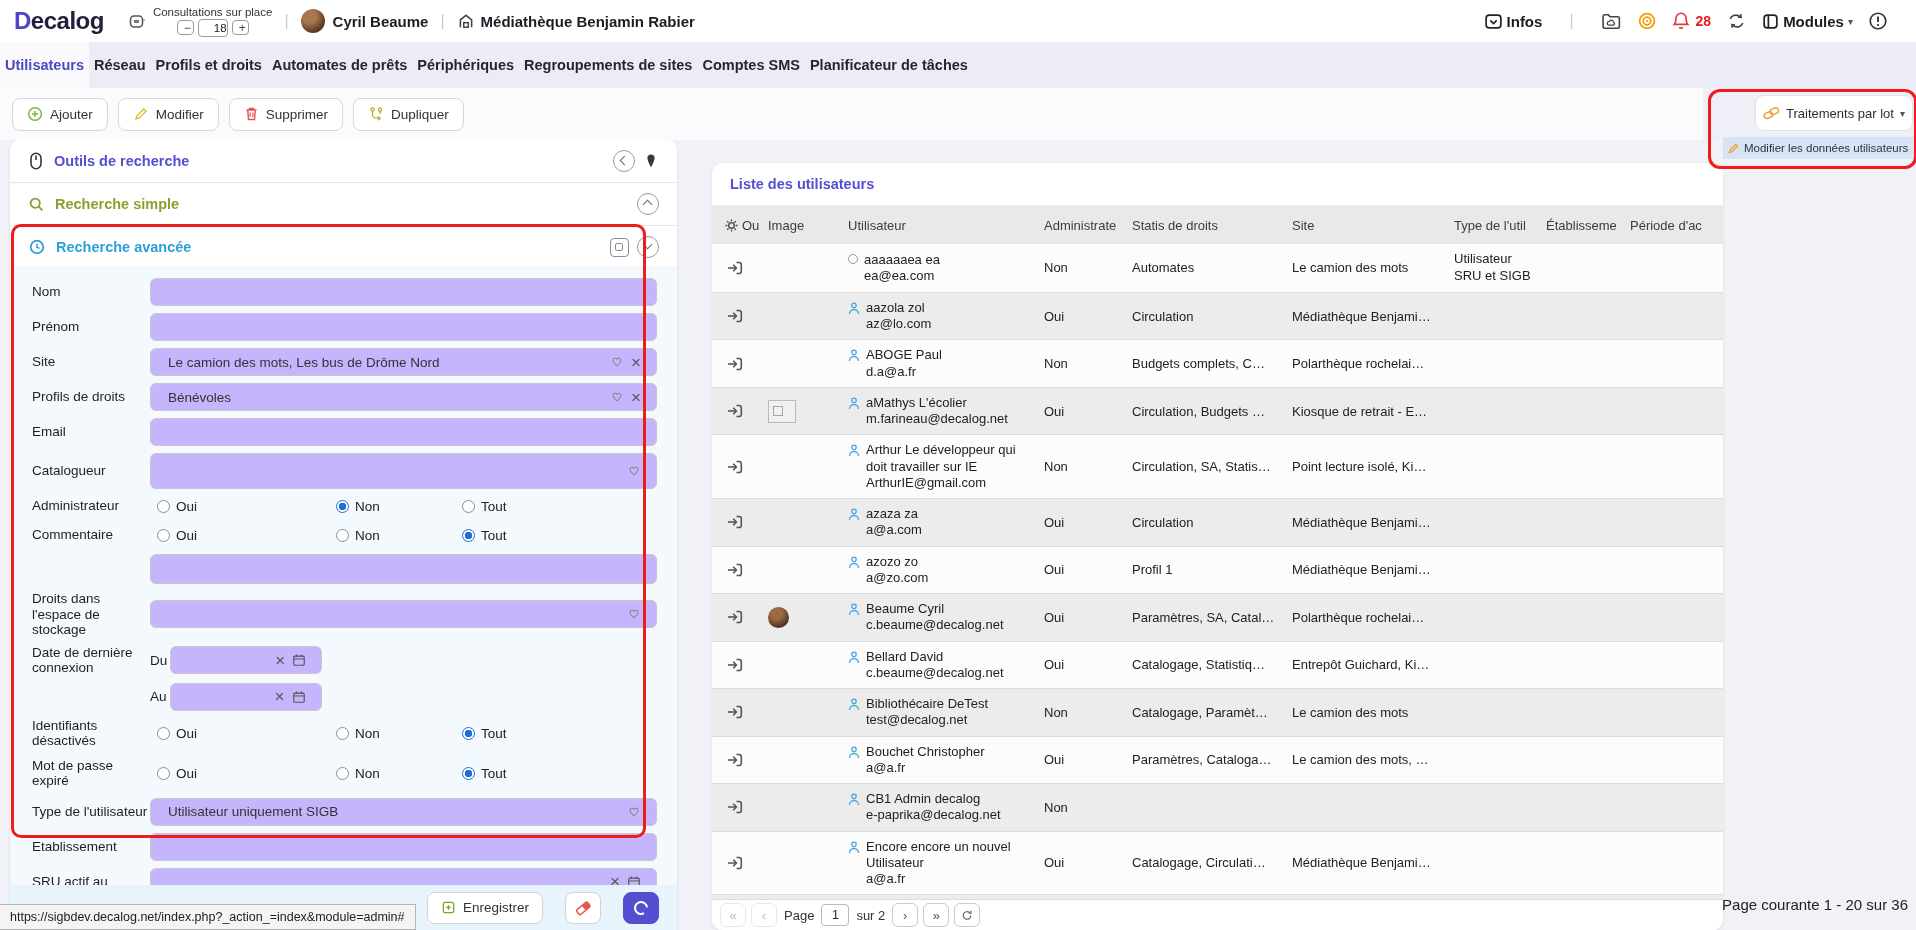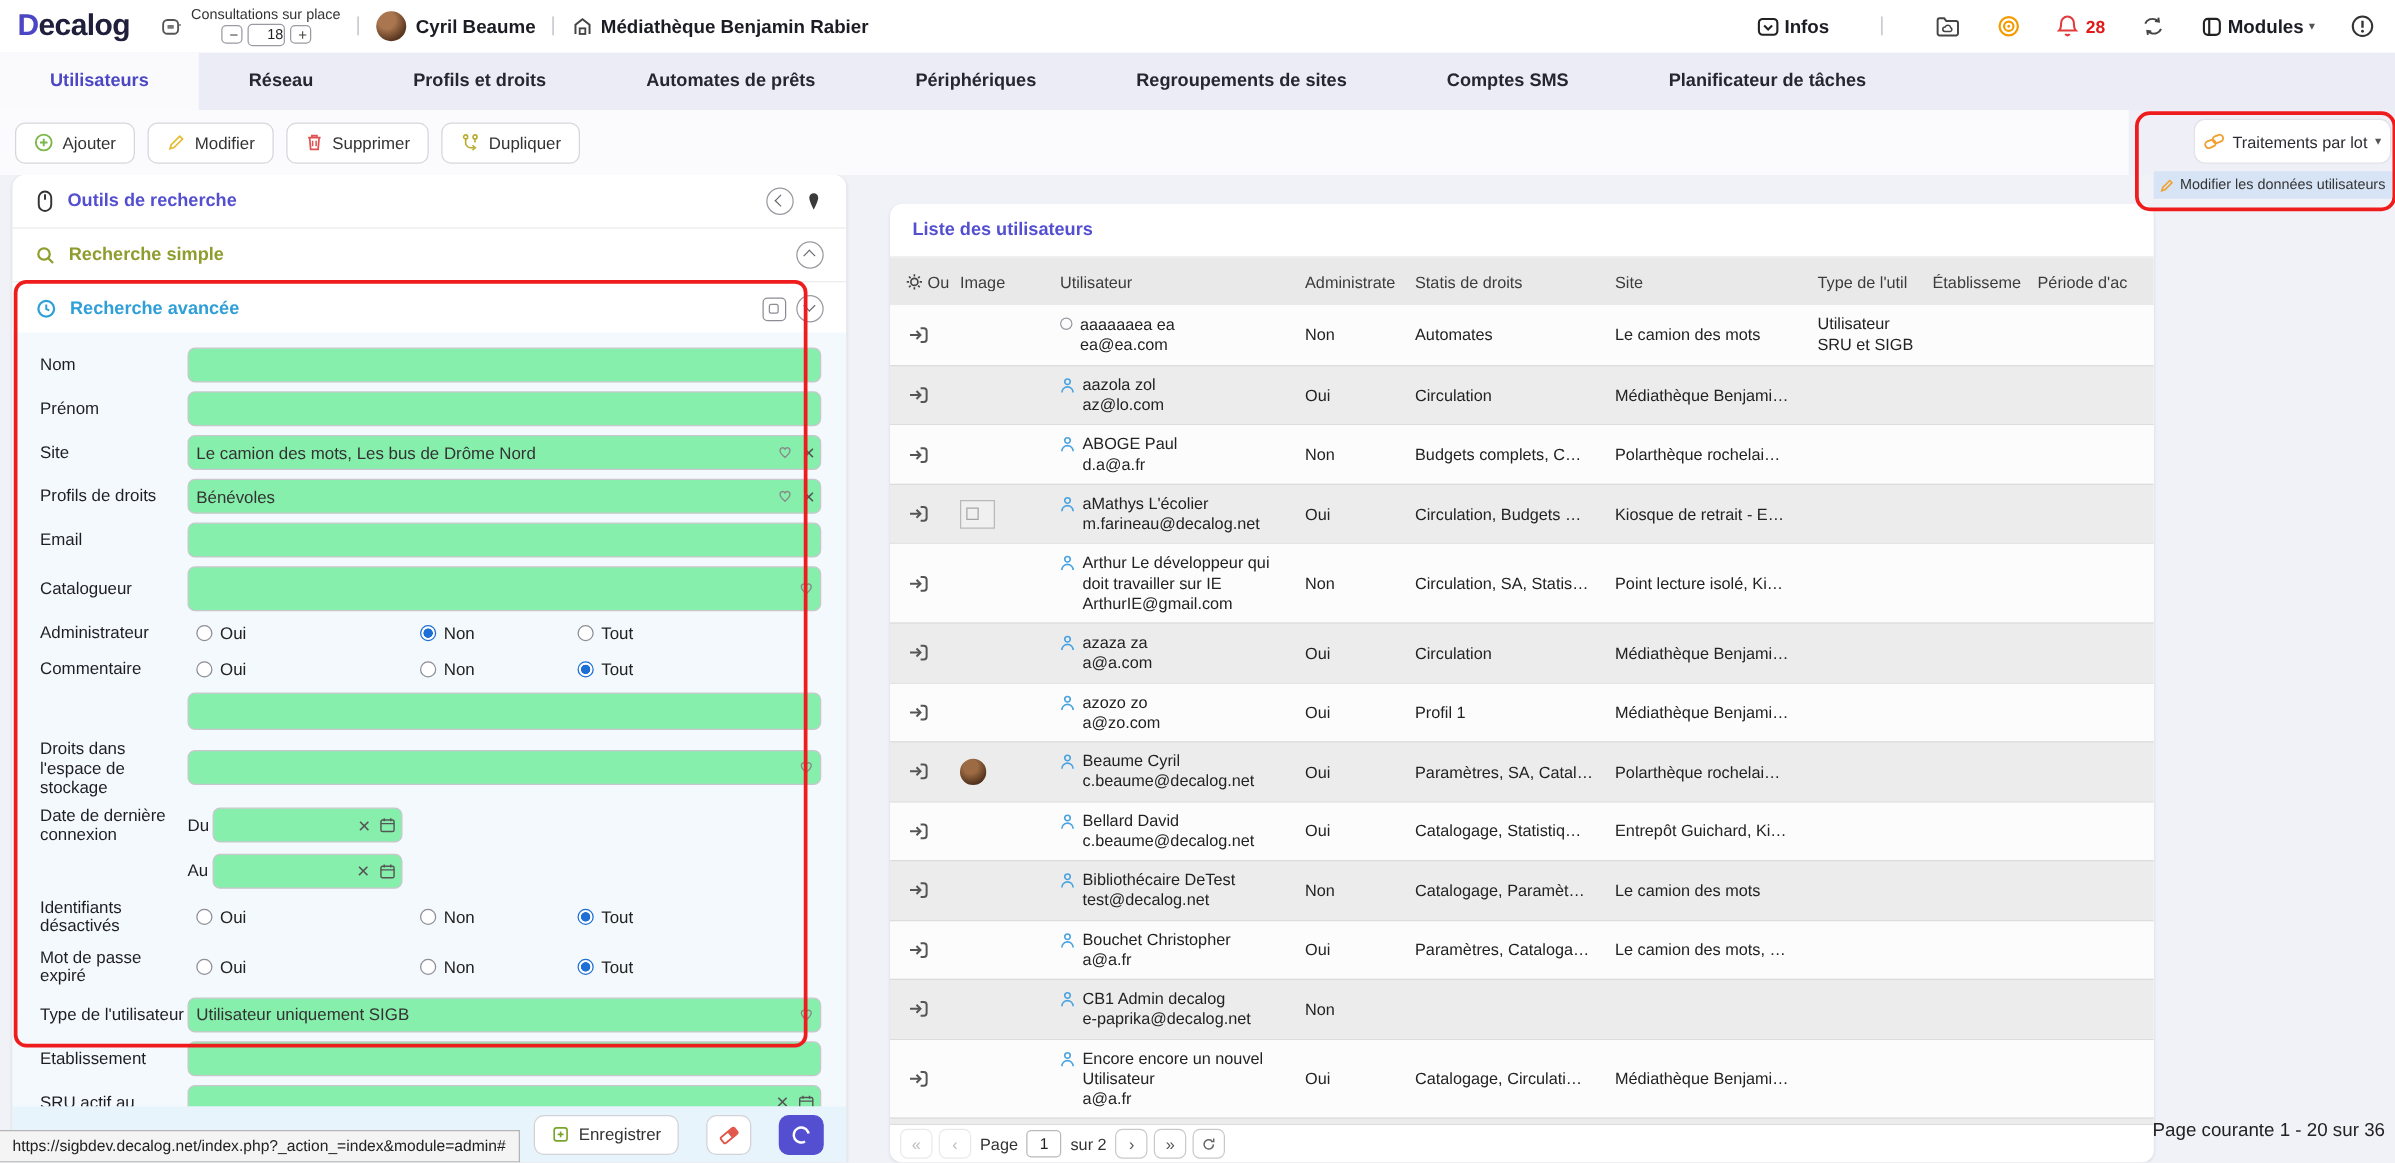--- a/index.html
+++ b/index.html
@@ -18,29 +18,29 @@
   .stepper{display:flex;align-items:center;gap:4px;margin-top:1px}
   .stp{width:17px;height:15px;border:1px solid #9a9aa2;border-radius:4px;background:#fff;
        font-size:12px;line-height:13px;text-align:center;color:#444}
   .stpv{width:28px;height:16px;border:1px solid #9a9aa2;border-radius:4px;background:#fff;
         font-size:11.5px;line-height:16px;text-align:right;color:#222}
   .hsep{color:#c9c9d2;font-size:16px;margin:0 12px}
   .avatar{width:24px;height:24px;border-radius:50%;
           background:radial-gradient(circle at 35% 30%,#a9764f 0 30%,#5d3a22 70%,#3c2414 100%)}
   .uname{font-weight:bold;font-size:15px;margin-left:8px;color:#1c1c24}
   .libname{font-weight:bold;font-size:15px;color:#1c1c24;margin-left:6px}
-  .hdr-right{margin-left:auto;display:flex;align-items:center;gap:28px;padding-right:16px}
+  .hdr-right{margin-left:auto;display:flex;align-items:center;gap:15px;padding-right:28px}
   .hlabel{font-weight:bold;font-size:15px;color:#1c1c24}
   .badge28{color:#e01b1b;font-weight:bold;font-size:14px;margin-left:2px}
   .hgroup{display:flex;align-items:center;gap:4px}
 
   
   .tabs{position:absolute;left:0;top:42px;width:100%;height:46px;background:#ececf6;
         display:flex;align-items:stretch;z-index:4}
-  .tab{display:flex;align-items:center;padding:0 40px;font-size:14.5px;font-weight:bold;
+  .tab{display:flex;align-items:center;padding:0 5px;font-size:14.5px;font-weight:bold;
        color:#26262e;cursor:pointer}
   .tab.active{background:#fafafd;color:#4c47c4}
 
   
   .toolbar{position:absolute;left:0;top:88px;width:100%;height:52px;background:#fbfbfe;
            display:flex;align-items:center;gap:10px;padding-left:12px;box-sizing:border-box;z-index:3}
   .tbtn{height:33px;background:#fff;border:1px solid #d6d6dc;border-radius:8px;
         display:flex;align-items:center;gap:7px;padding:0 14px;font-size:13.5px;color:#333}
 
   
@@ -72,22 +72,22 @@
   .chev-up{left:5.5px;top:7px;transform:rotate(135deg)}
   .chev-down{left:5.5px;top:4px;transform:rotate(-45deg)}
   .sqicon{width:17px;height:17px;border:1.7px solid #8c8c94;border-radius:4px;position:relative}
   .sqicon:after{content:"";position:absolute;left:4px;top:4px;width:6px;height:6px;
                 border:1.5px solid #8c8c94;border-radius:2px}
 
   .adv-body{position:absolute;left:0;right:0;top:126px;bottom:45px;background:#f3f9fd;
             padding:12px 20px 0 22px;box-sizing:border-box}
   .frow{display:flex;align-items:center;margin-bottom:7px}
   .flbl{width:118px;min-width:118px;font-size:13.5px;color:#1e1e24;line-height:1.15}
-  .fin{position:relative;flex:1;height:28px;border:1px solid #c7c7cc;border-radius:6px;background:#86efac;
-       display:flex;align-items:center;padding:0 4px;font-size:13.5px;color:#333;box-sizing:border-box}
+  .fin{position:relative;flex:1;height:28px;border:1px solid #c7c7cc;border-radius:6px;background:#c4b5fd;
+       display:flex;align-items:center;padding:0 15px;font-size:13.5px;color:#333;box-sizing:border-box}
   .fin input{border:none;outline:none;flex:1;font:13.5px "Liberation Sans",sans-serif;color:#333;background:transparent;min-width:0}
   .fin-icons{margin-left:auto;display:flex;align-items:center;gap:7px}
   .xglyph{font-size:17px;color:#555;line-height:1}
   .tall{height:36px}
   .ropts{display:flex;flex:1;align-items:center;font-size:13.5px}
   .ropt{display:flex;align-items:center;gap:6px}
   .ropt:nth-child(1){width:186px;padding-left:7px;box-sizing:border-box}
   .ropt:nth-child(2){width:126px}
   .rdot{width:13px;height:13px;border:1.5px solid #8d8d95;border-radius:50%;background:#fff;box-sizing:border-box}
   .ropt.on .rdot{border:1.5px solid #1d6fd6;background:radial-gradient(circle,#1d6fd6 0 3.5px,#fff 4px)}

